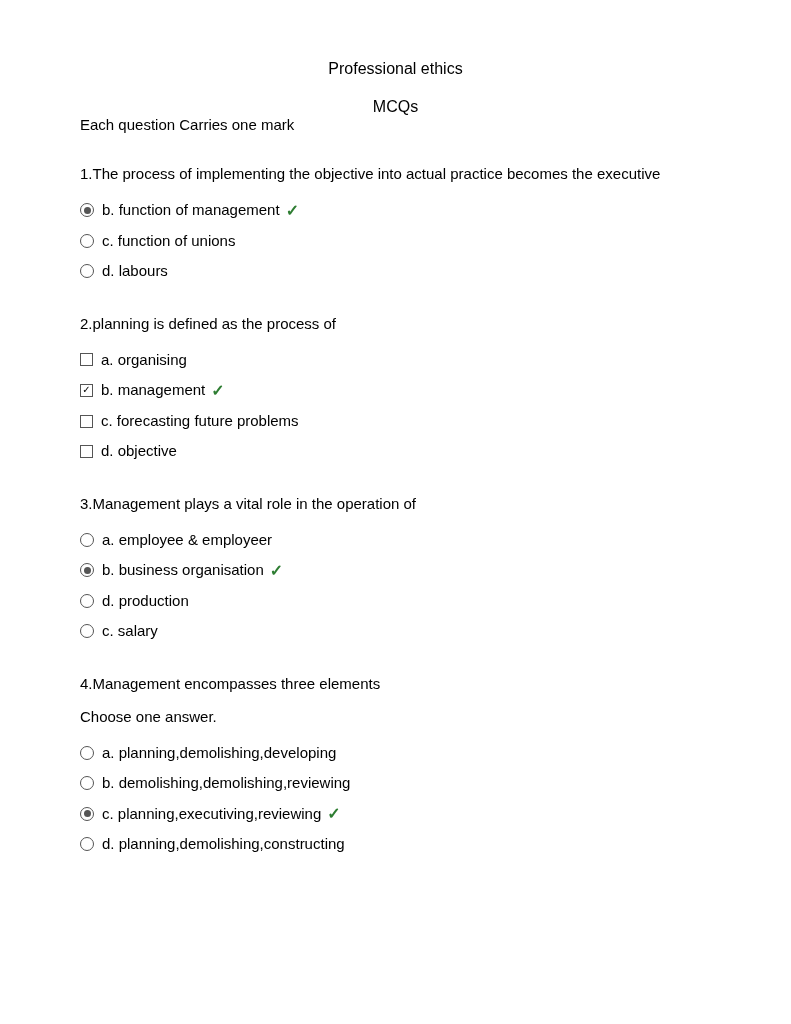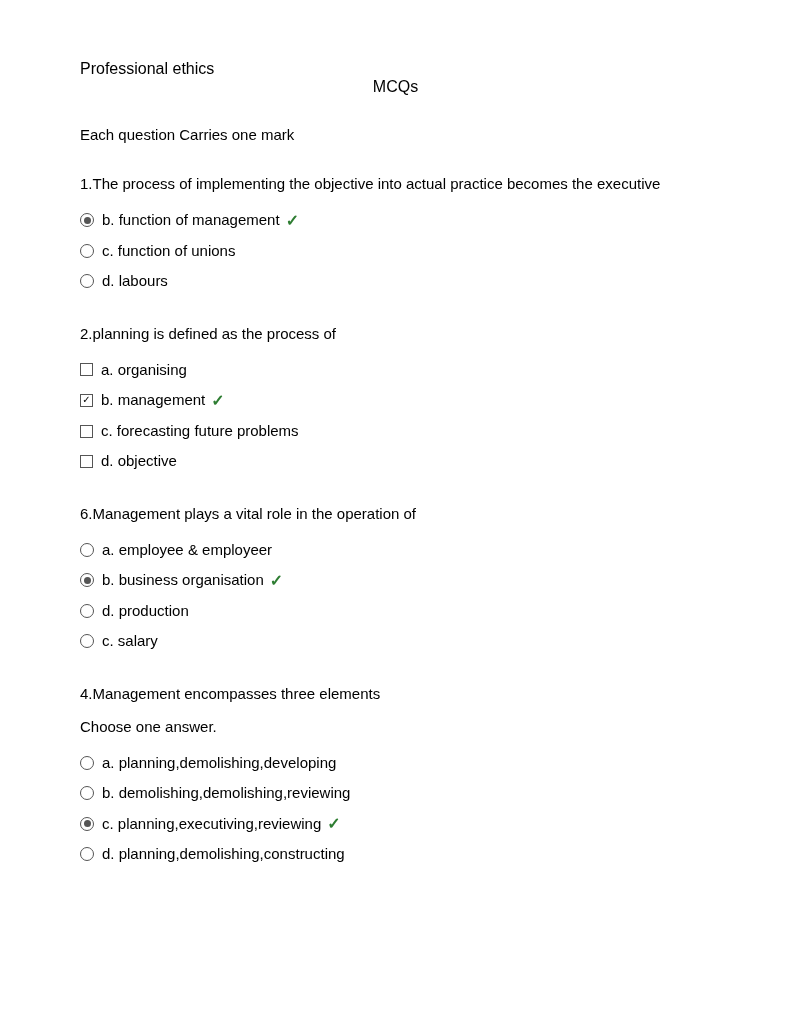--- a/index.html
+++ b/index.html
@@ -12,28 +12,28 @@
       background: #ffffff;
       font-family: Arial, sans-serif;
       font-size: 15px;
       color: #000000;
       width: 791px;
       min-height: 1024px;
       padding: 60px 80px;
     }
 
     .page-title {
+      text-align: center;
       font-size: 16px;
-      margin-bottom: 0;
+      margin-bottom: 20px;
     }
 
     .page-subtitle {
       text-align: center;
       font-size: 16px;
-      margin-bottom: 30px;
     }
 
     .instructions {
       font-size: 15px;
       margin-bottom: 30px;
     }
 
     .question-block {
       margin-bottom: 30px;
     }
@@ -163,21 +163,21 @@
           <span class="checkbox-btn"></span>
           <span class="option-label">c. forecasting future problems</span>
         </li>
         <li class="option-item">
           <span class="checkbox-btn"></span>
           <span class="option-label">d. objective</span>
         </li>
       </ul>
     </div>
     <div class="question-block">
-      <div class="question-text">6.Management plays a vital role in the operation of</div>
+      <div class="question-text">3.Management plays a vital role in the operation of</div>
       <ul class="options-list">
         <li class="option-item">
           <span class="radio-btn"></span>
           <span class="option-label">a. employee &amp; employeer</span>
         </li>
         <li class="option-item">
           <span class="radio-btn selected"></span>
           <span class="option-label">b. business organisation</span>
           <span class="check-mark">✓</span>
         </li>

